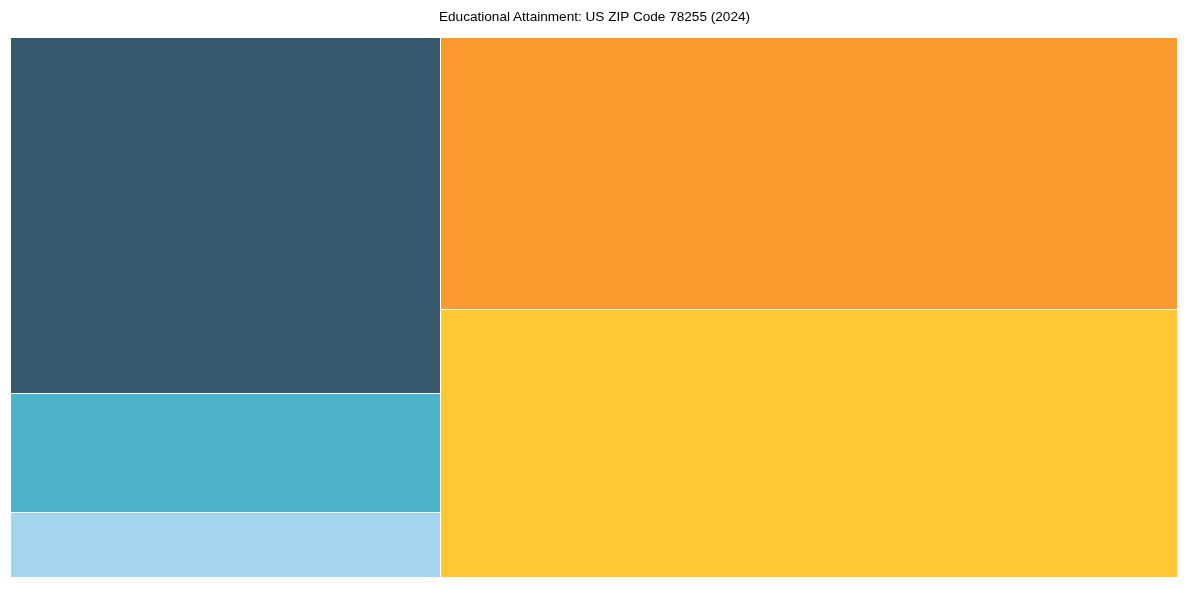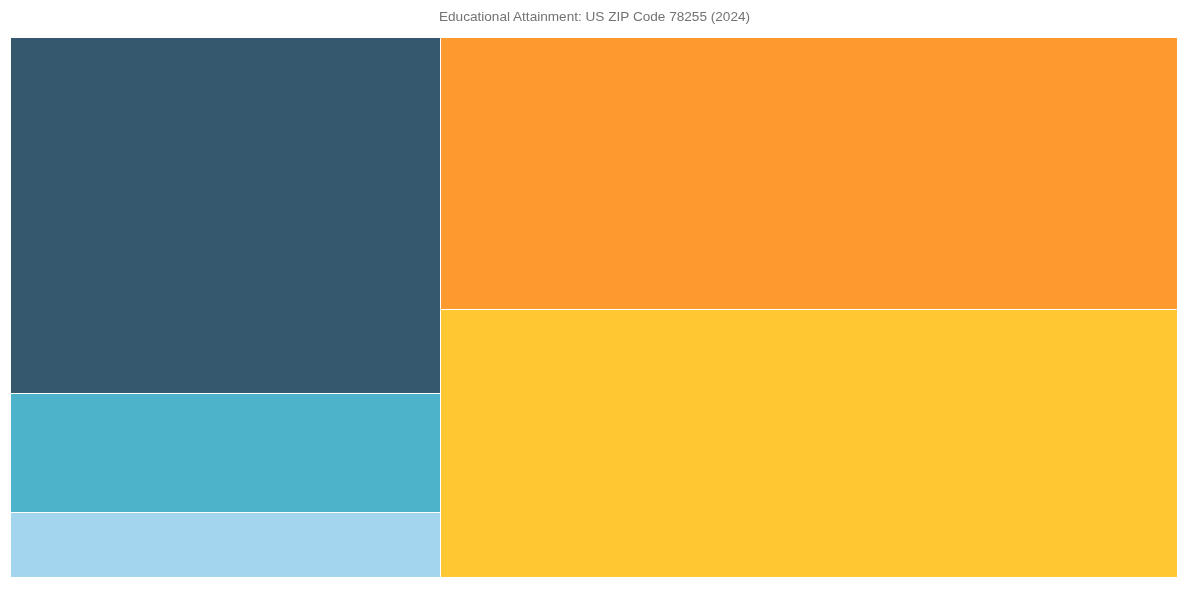--- a/index.html
+++ b/index.html
@@ -56,21 +56,21 @@
   
   .label-hidden {
     opacity: 0;
   }
 </style>
 </head>
 <body>
 
 <div id="figure" style="background: rgb(255, 255, 255);">
 
-  <div id="chart-title" style="color: #737373;">Educational Attainment: US ZIP Code 78255 (2024)</div>
+  <div id="chart-title" style="color: #000000;">Educational Attainment: US ZIP Code 78255 (2024)</div>
 
   <div id="treemap">
 
     <div class="tile" style="left: 0px; top: 0px; width: 429px; height: 355px; background: rgb(53, 88, 110);">
       <span class="tile-label label-hidden" style="color: rgb(53, 88, 110);">Some College or Associate Degree</span>
     </div>
 
     <div class="tile" style="left: 0px; top: 356px; width: 429px; height: 118px; background: rgb(76, 179, 203);">
       <span class="tile-label label-hidden" style="color: rgb(76, 179, 203);">High School Graduate</span>
     </div>

